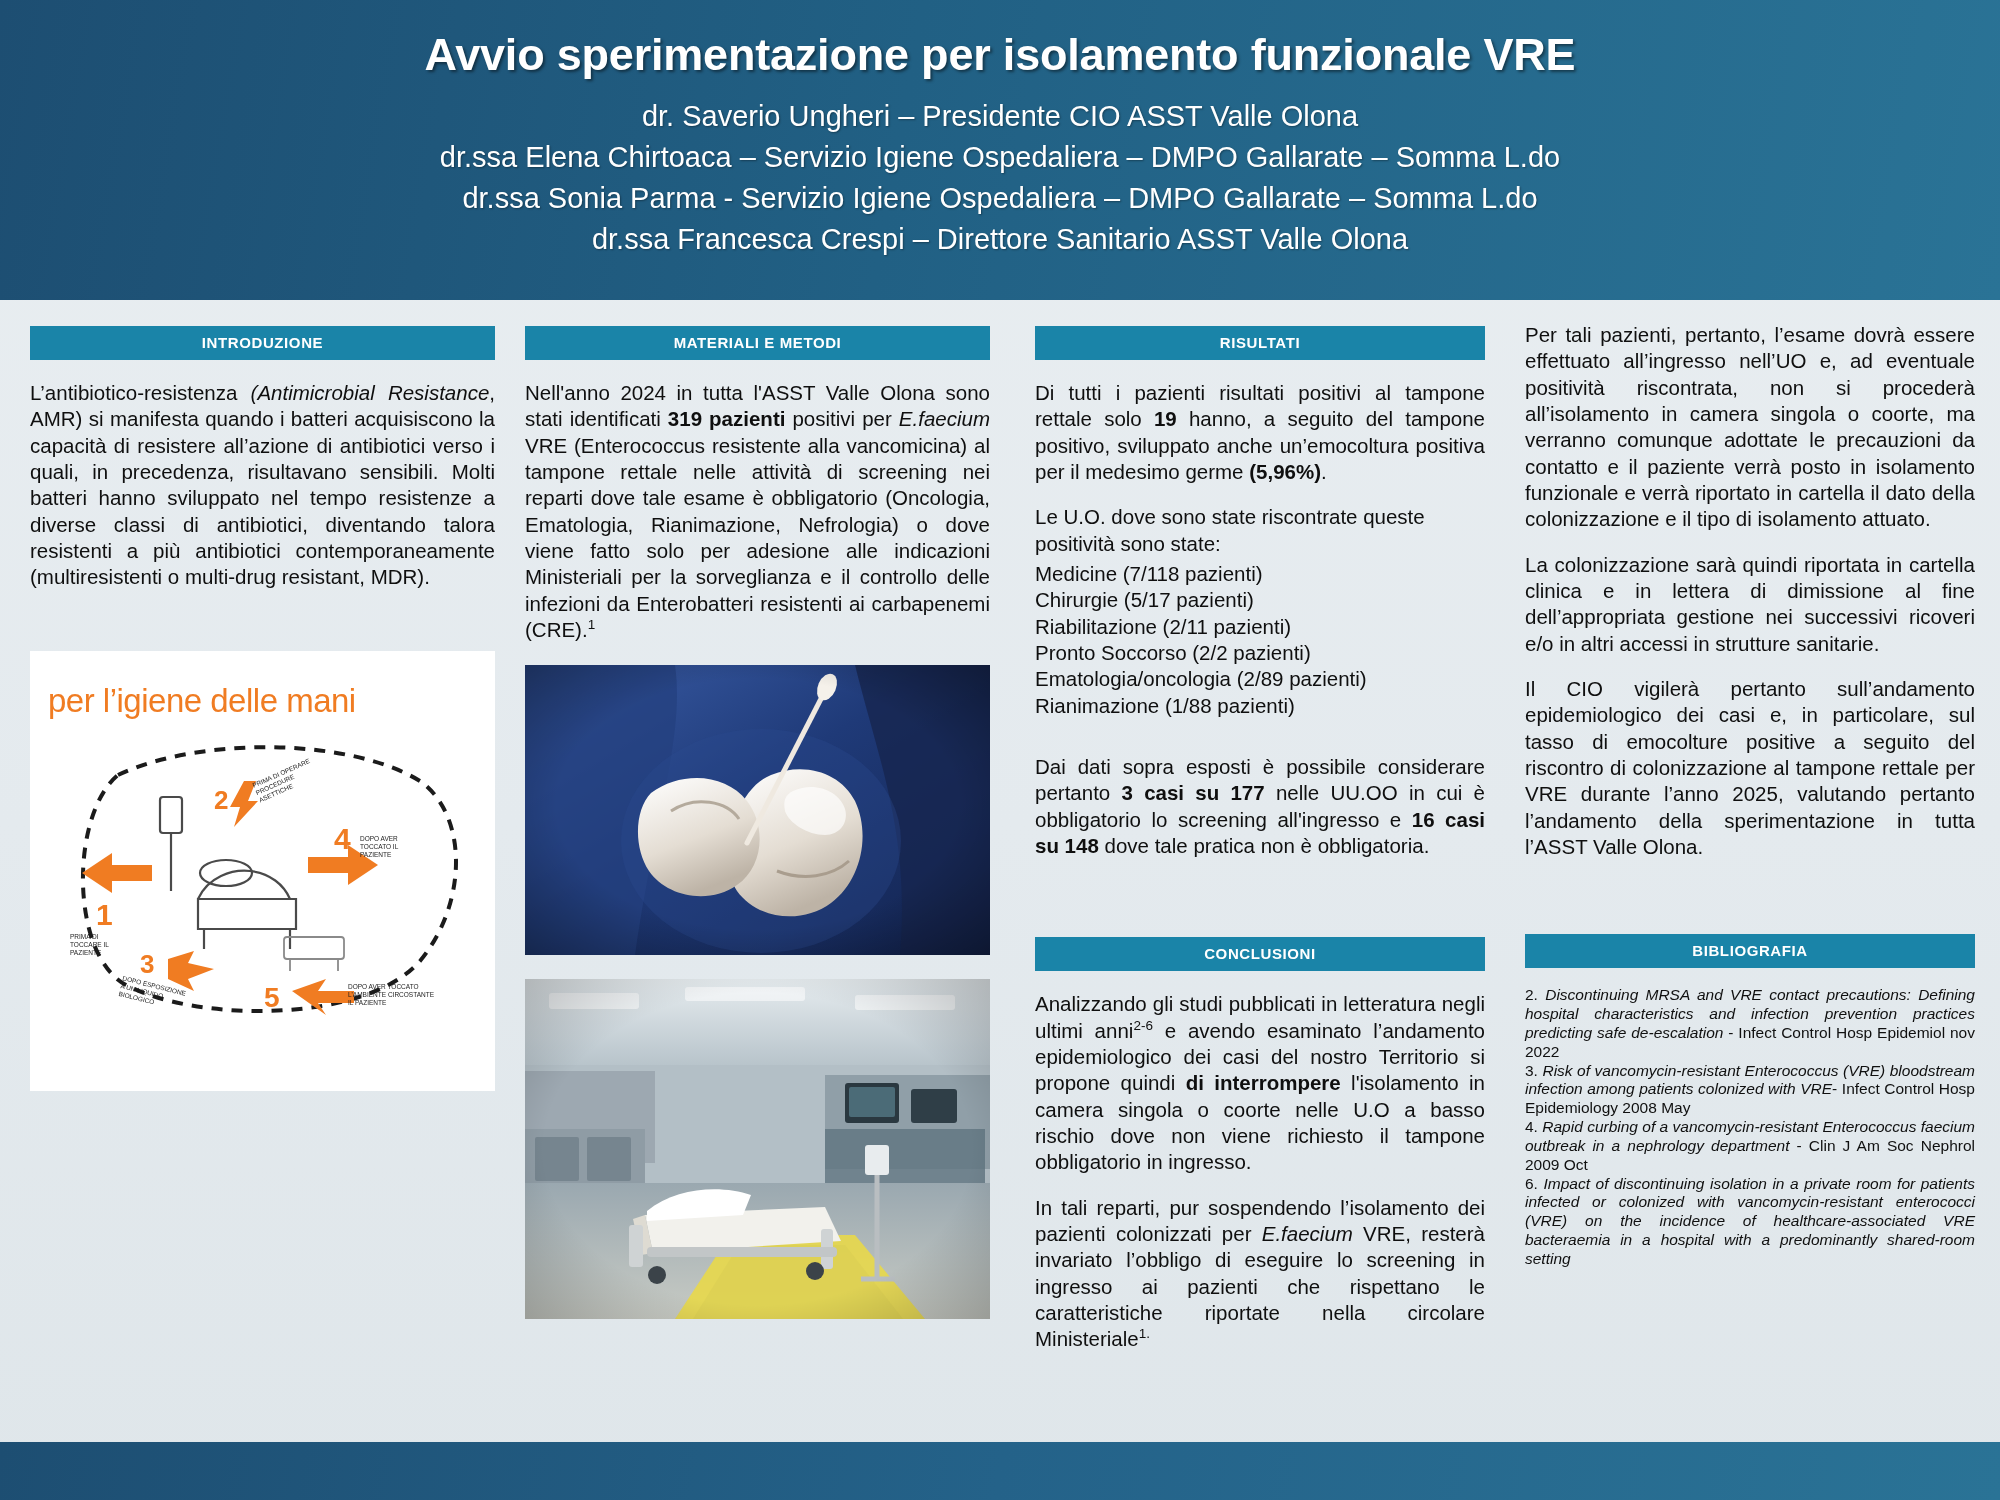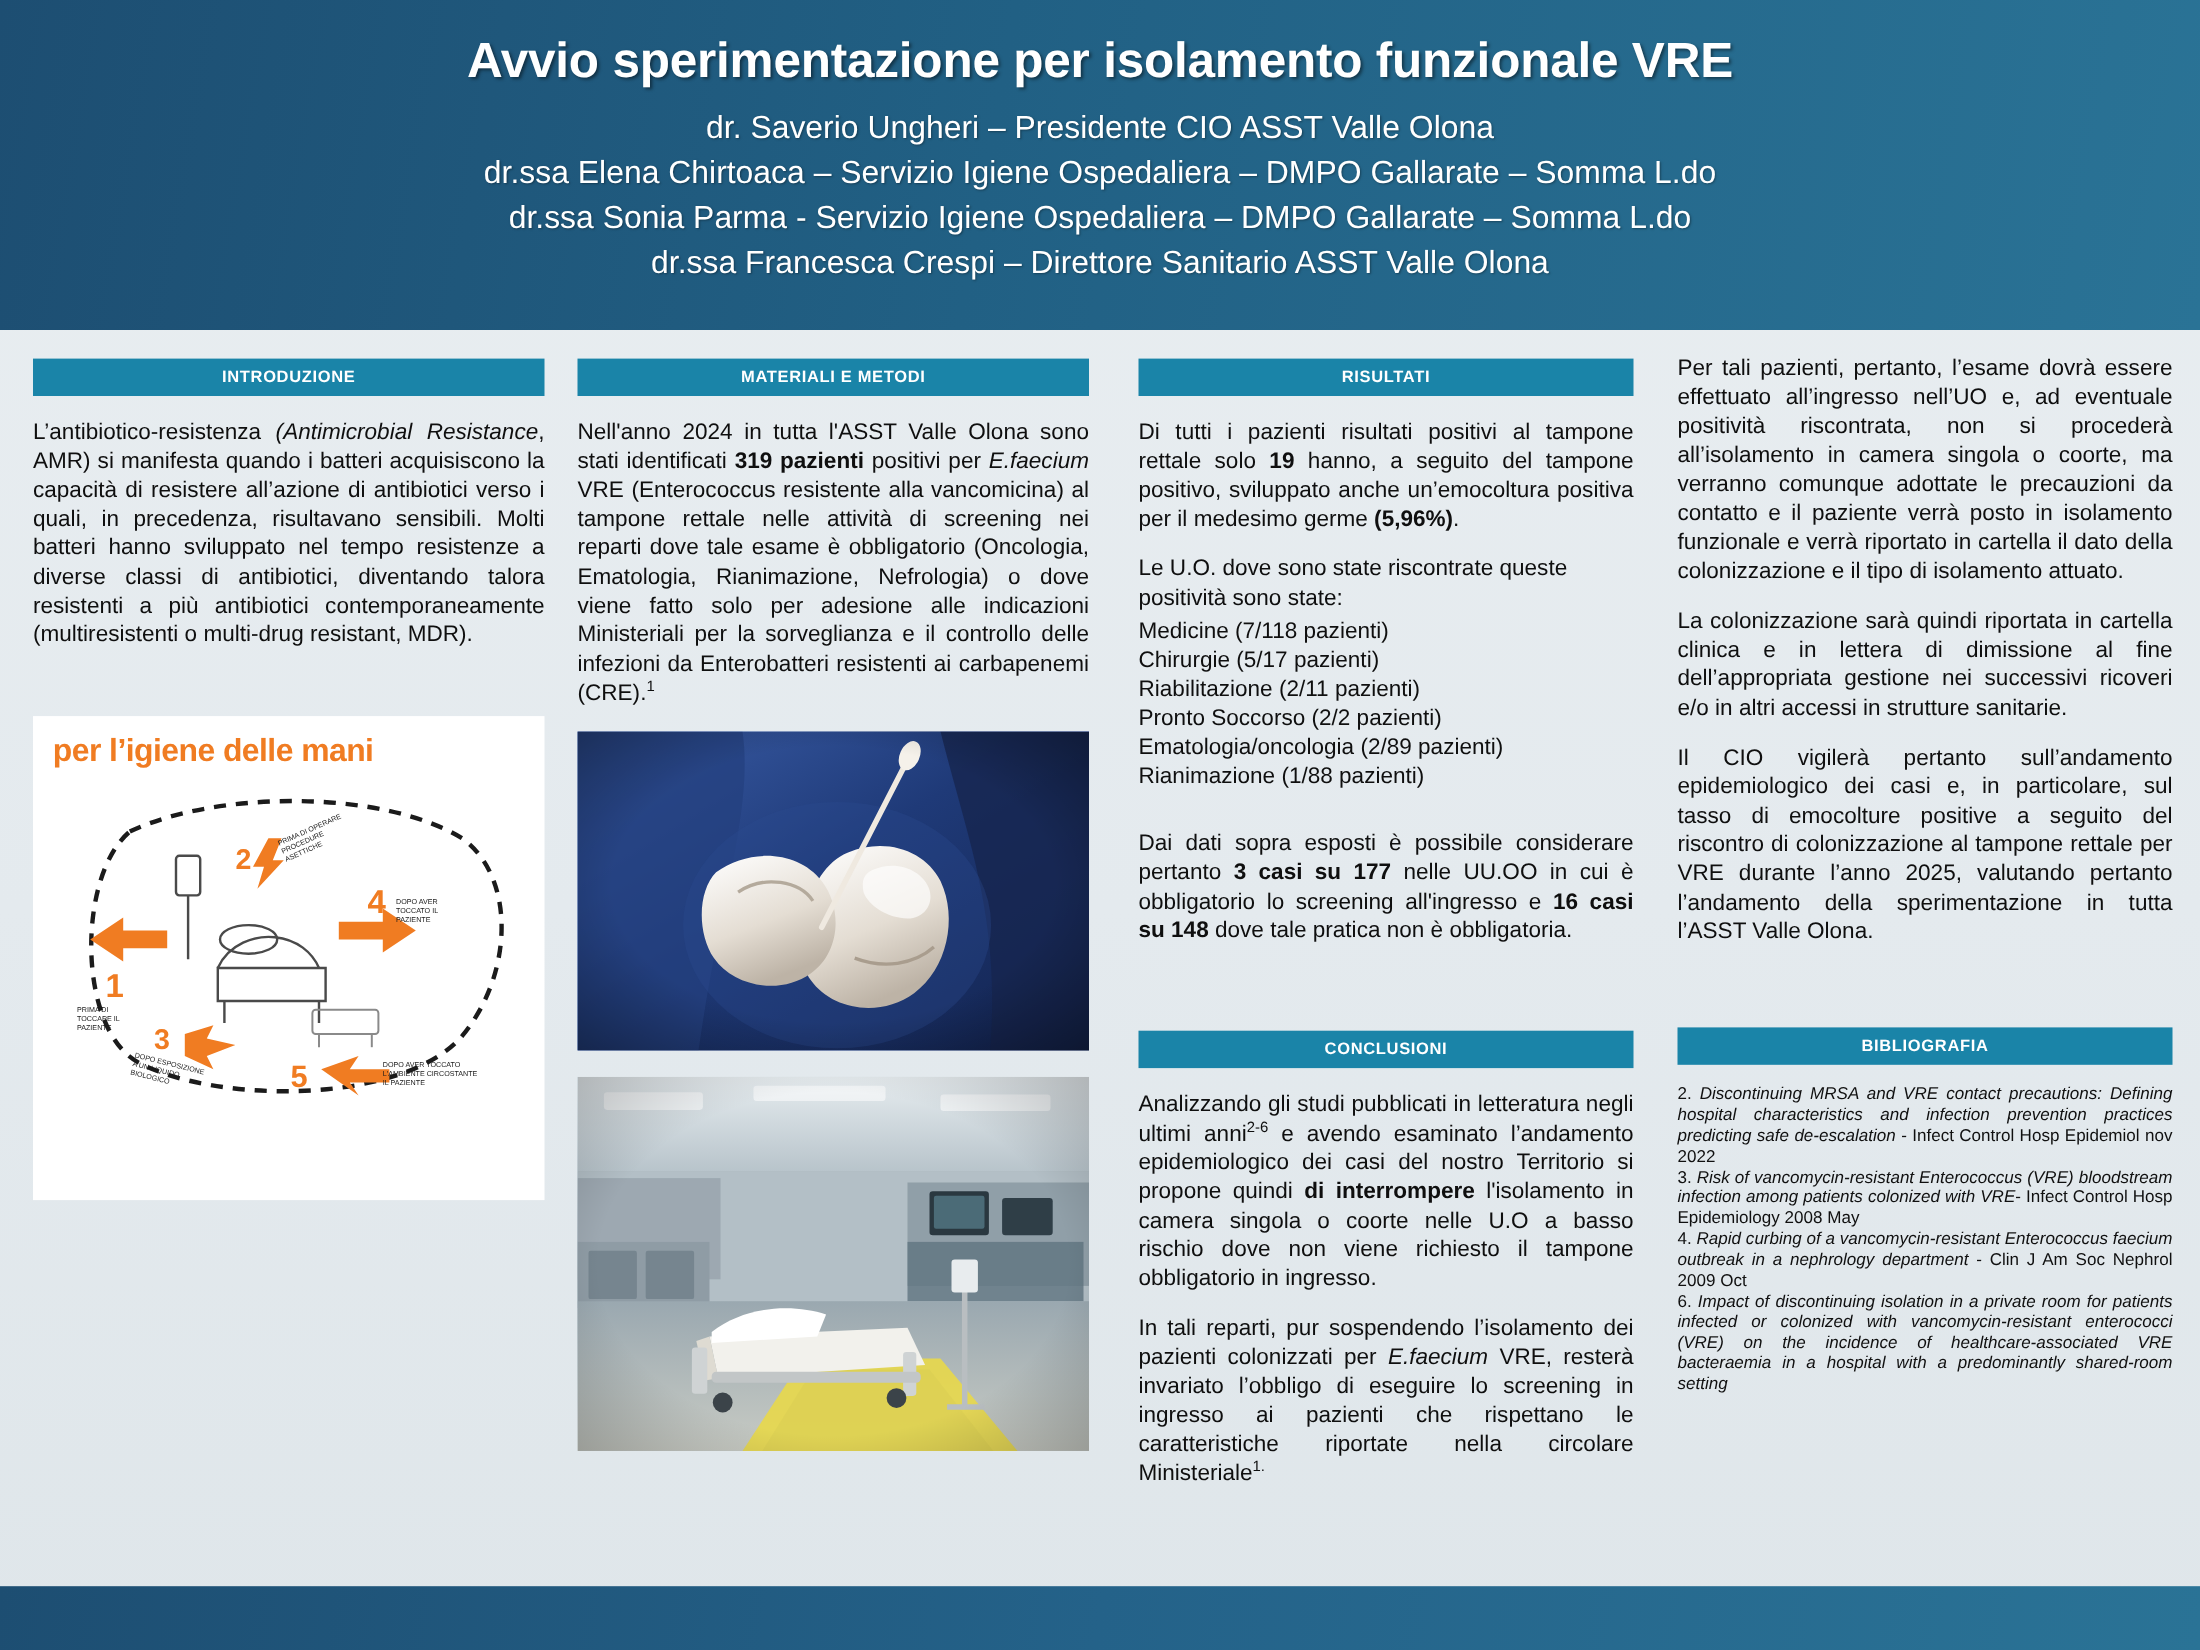--- a/index.html
+++ b/index.html
@@ -73,21 +73,21 @@
   .img-frame { background:#ffffff; overflow:hidden; position:relative; }
 
   
   .momenti {
     margin-top: 60px;
     width: 465px; height: 440px;
     background: #ffffff;
     padding: 16px 18px 10px 18px;
   }
   .mom-title { font-size: 52px; font-weight: bold; color:#1b1b1b; line-height:1; letter-spacing:-1px; }
-  .mom-sub { font-size: 29px; font-weight: bold; color:#f07c22; line-height:1; margin-top: 2px; letter-spacing:-.5px;}
+  .mom-sub { font-size: 33px; font-weight: normal; color:#f07c22; line-height:1; margin-top: 17px; letter-spacing:-.5px;}
   .mom-canvas { position: relative; width: 429px; height: 325px; margin-top: 6px; }
 
   
   .photo-swab {
     margin-top: 22px; width: 465px; height: 290px; position: relative;
     background:
       radial-gradient(circle at 62% 46%, #f3ece6 0 9%, rgba(243,236,230,0) 34%),
       linear-gradient(128deg,#2f4a86 0%, #3b5da4 22%, #1f3670 48%, #27428c 68%, #16264f 100%);
   }
   

